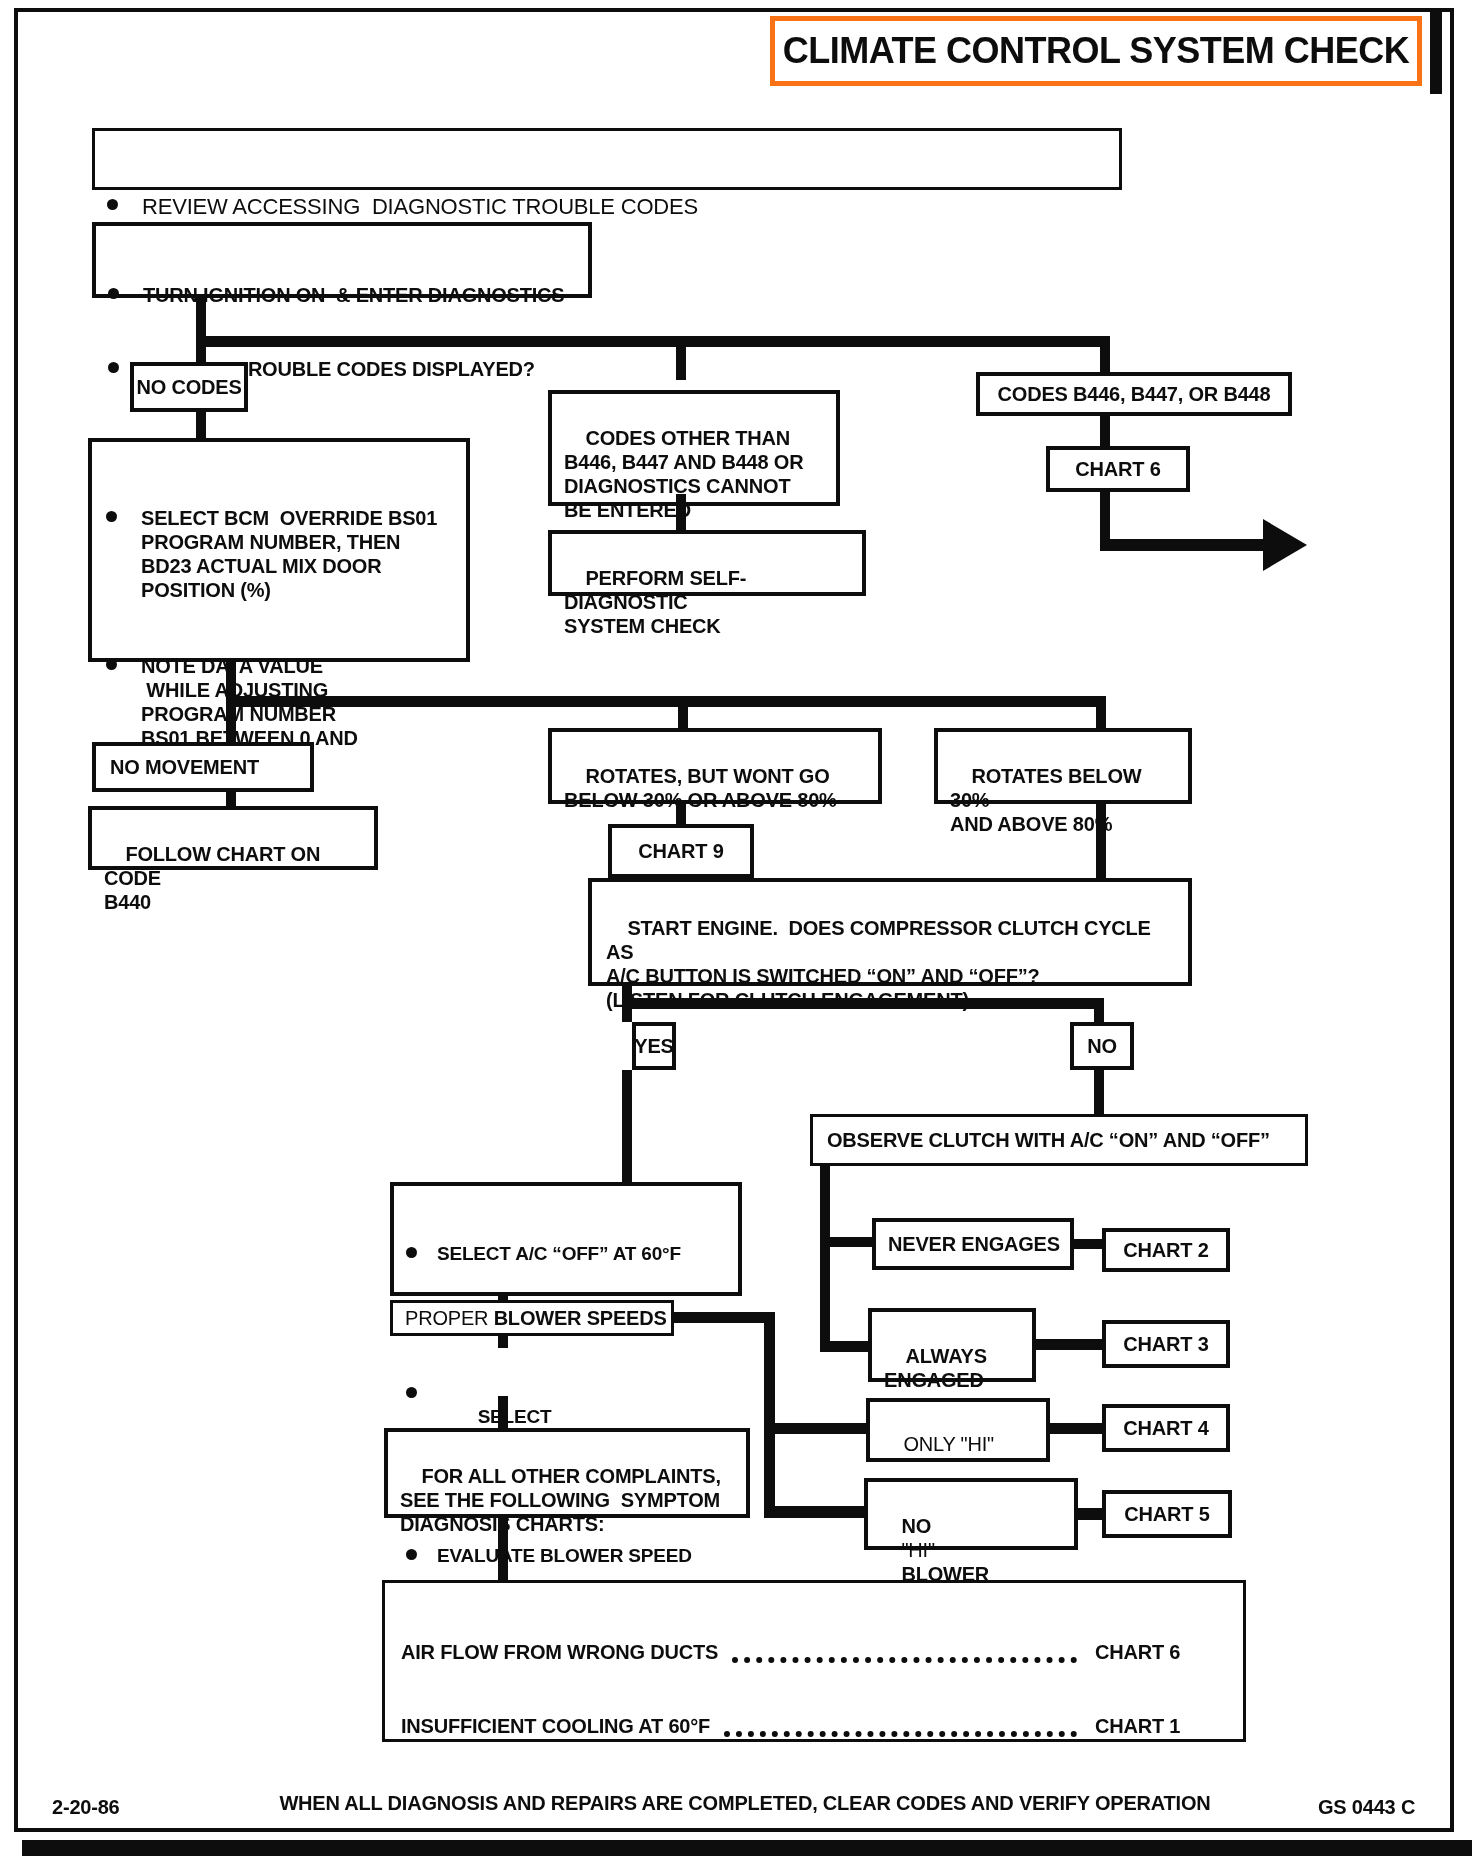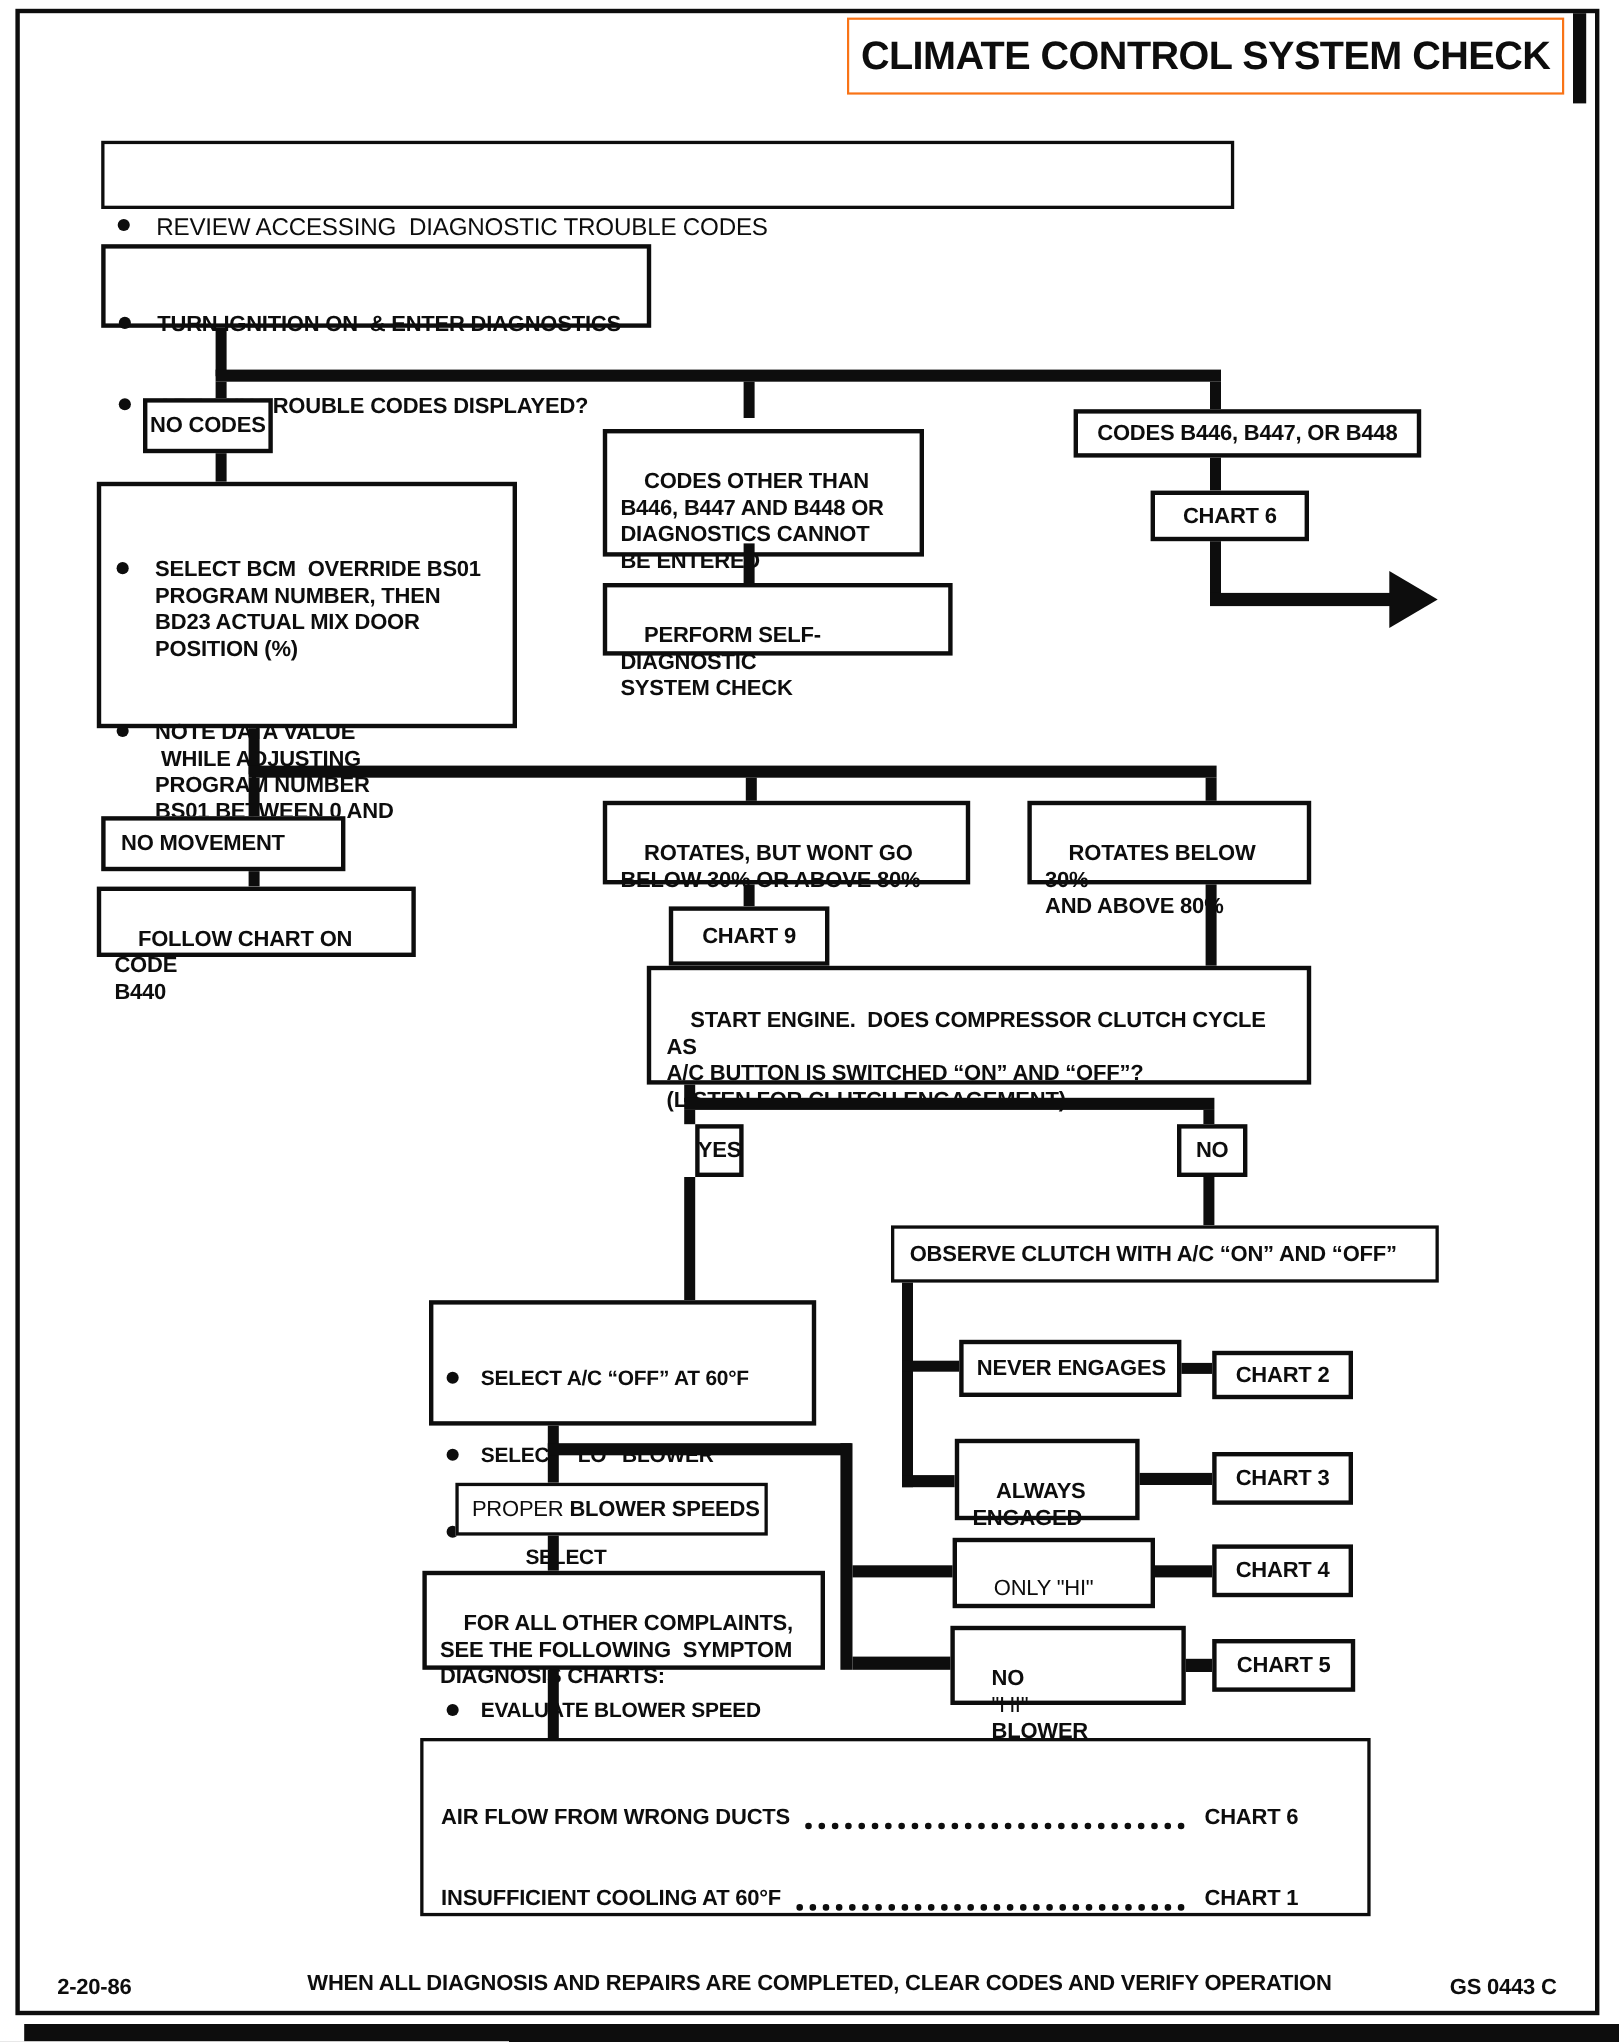--- a/index.html
+++ b/index.html
@@ -10,21 +10,21 @@
   .line{position:absolute;background:#0d0d0d;}
   .box{position:absolute;border:4px solid #0d0d0d;background:#ffffff;box-sizing:border-box;
        font-weight:700;font-size:20px;line-height:1.2;letter-spacing:-0.2px;white-space:pre-wrap;}
   .thin{border-width:3px;}
   .center{display:flex;align-items:center;justify-content:center;text-align:center;}
   .vcenter{display:flex;align-items:center;}
   .pad{padding:8px 12px;}
   .light{font-weight:400;}
   .bullet{width:11px;height:11px;border-radius:50%;background:#0d0d0d;flex:0 0 auto;margin-top:5px;}
   .brow{display:flex;gap:24px;padding:2px 0;align-items:flex-start;}
-  .title-box{position:absolute;left:770px;top:16px;width:652px;height:70px;border:2px solid #f97316;
+  .title-box{position:absolute;left:770px;top:16px;width:652px;height:70px;border:5px solid #f97316;
              background:#fff;box-sizing:border-box;display:flex;align-items:center;justify-content:center;
              font-size:36px;font-weight:700;letter-spacing:-0.5px;}
   .arrow-right{position:absolute;width:0;height:0;border-top:26px solid transparent;
                border-bottom:26px solid transparent;border-left:44px solid #0d0d0d;}
   .symrow{display:flex;align-items:center;height:26px;}
   .symlabel{font-weight:700;font-size:20px;white-space:nowrap;letter-spacing:-0.2px;}
   .leader{flex:1;height:16px;border-bottom:6px dotted #0d0d0d;margin:0 18px 0 14px;}
   .symchart{width:132px;font-weight:700;font-size:20px;letter-spacing:-0.2px;}
   .footer-text{position:absolute;font-size:20px;font-weight:700;letter-spacing:-0.2px;}
 </style>
@@ -209,21 +209,21 @@
   <div class="box center" style="left:1102px;top:1320px;width:128px;height:48px;">
     <span>CHART 3</span>
   </div>
 
   <div class="line" style="left:498px;top:1296px;width:10px;height:52px;"></div>
   <div class="line" style="left:498px;top:1312px;width:276px;height:11px;"></div>
   <div class="line" style="left:764px;top:1312px;width:11px;height:206px;"></div>
   <div class="line" style="left:775px;top:1423px;width:93px;height:11px;"></div>
   <div class="line" style="left:775px;top:1506px;width:91px;height:12px;"></div>
 
-  <div class="box thin vcenter" style="left:390px;top:1348px;width:284px;height:48px;padding-left:12px;margin-left:24px;">
+  <div class="box thin vcenter" style="left:390px;top:1300px;width:284px;height:36px;padding-left:12px;">
     <span><span class="light">PROPER </span><span>BLOWER SPEEDS</span></span>
   </div>
 
   <div class="line" style="left:498px;top:1396px;width:10px;height:32px;"></div>
   <div class="box pad" style="left:384px;top:1428px;width:366px;height:90px;">
     <span>FOR ALL OTHER COMPLAINTS,
 SEE THE FOLLOWING  SYMPTOM
 DIAGNOSIS CHARTS:</span>
   </div>
   <div class="line" style="left:498px;top:1518px;width:10px;height:62px;"></div>

